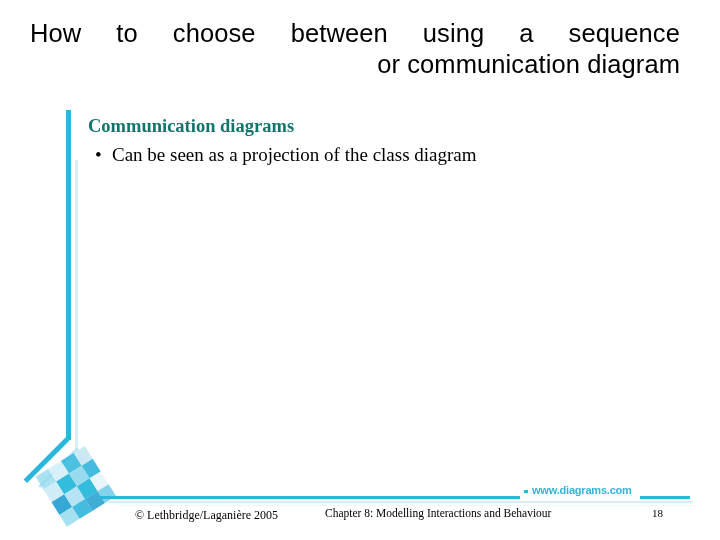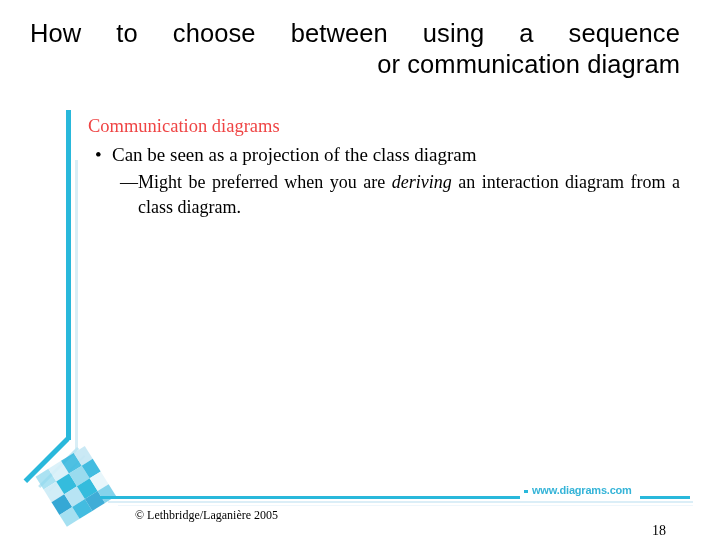--- a/index.html
+++ b/index.html
@@ -178,38 +178,37 @@
     font-family: "Liberation Serif", "DejaVu Serif", serif;
     font-size: 11.5px;
     color: #000000;
     white-space: nowrap;
   }
   .page-num {
     position: absolute;
     left: 652px;
     top: 507px;
     font-family: "Liberation Serif", "DejaVu Serif", serif;
-    font-size: 14px;
+    font-size: 11px;
     color: #000000;
     white-space: nowrap;
-    margin-top: 16px;
   }
 
   
   .body-block {
     position: absolute;
     left: 88px;
     top: 114px;
     width: 592px;
   }
   .lvl1 {
     font-family: "Liberation Serif", "DejaVu Serif", serif;
     font-size: 18.5px;
-    font-weight: normal;
-    color: #ef4444;
+    font-weight: bold;
+    color: #0f766e;
     line-height: 24px;
     margin: 0 0 4px 0;
   }
   .lvl2 {
     font-family: "Liberation Serif", "DejaVu Serif", serif;
     font-size: 19px;
     color: #000000;
     line-height: 26px;
     margin: 0 0 2px 0;
     padding-left: 24px;
@@ -287,20 +286,20 @@
 
   <div class="site-url">www.diagrams.com</div>
 
   <div class="body-block">
     <p class="lvl1">Communication diagrams</p>
 
     <p class="lvl2">
       <span class="dot">•</span><span>Can be seen as a projection of the class diagram</span>
     </p>
 
-    <p class="lvl3 justified"><span>—Might be preferred when you are </span><i>deriving</i><span> an interaction diagram from a class diagram.</span></p>
 
   </div>
 
   <div class="copyright">© Lethbridge/Laganière 2005</div>
+  <div class="chapter">Chapter 8: Modelling Interactions and Behaviour</div>
   <div class="page-num">18</div>
 
 </div>
 
 </body></html>

